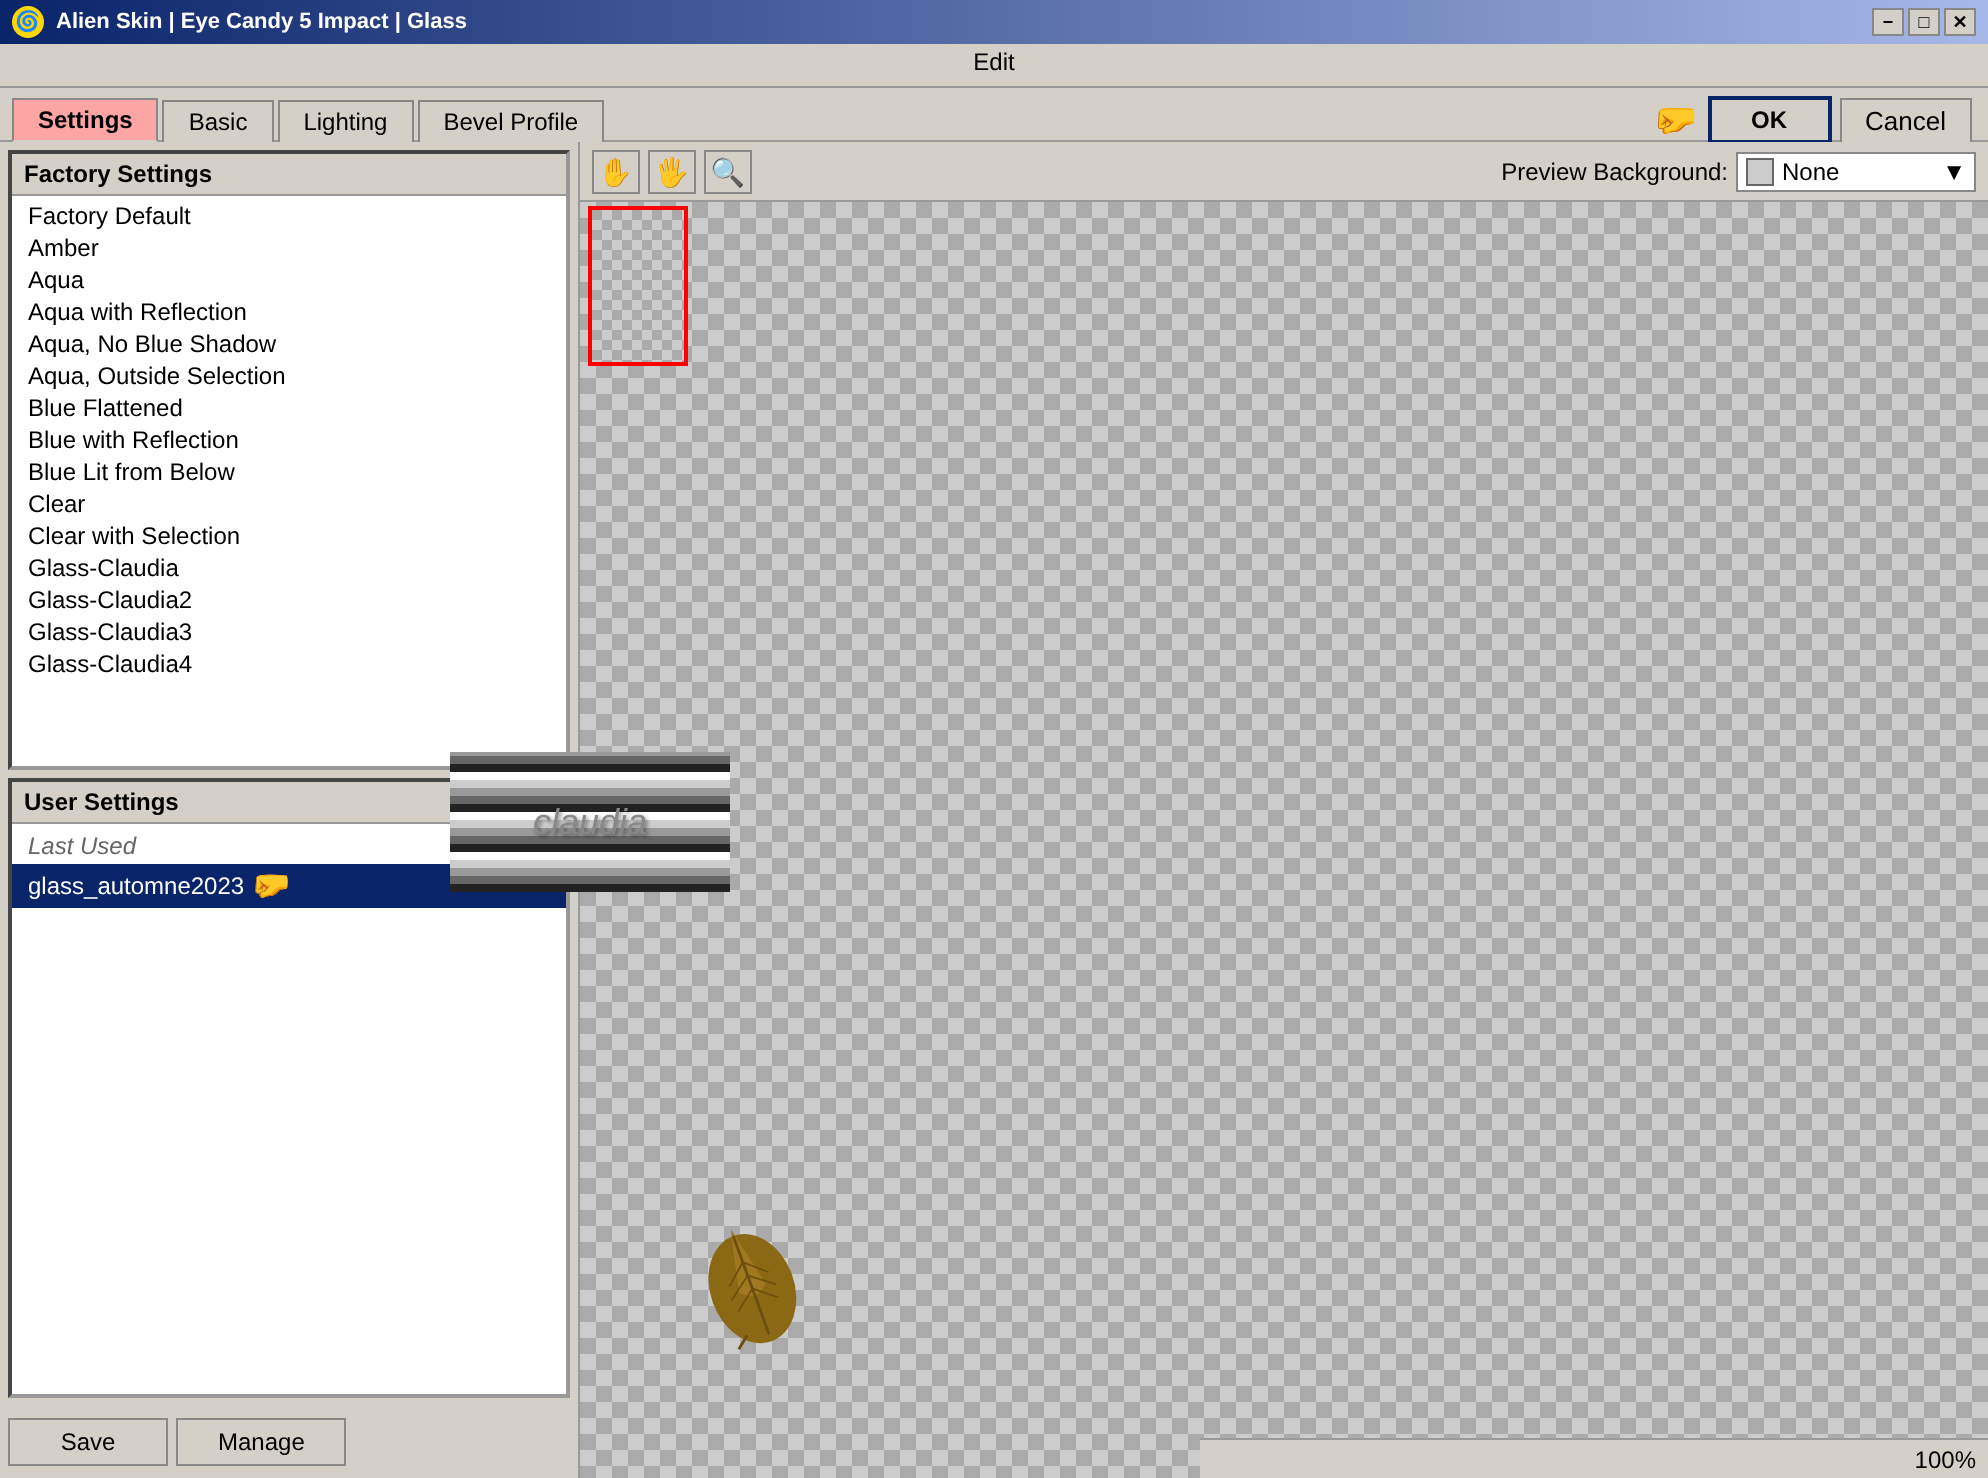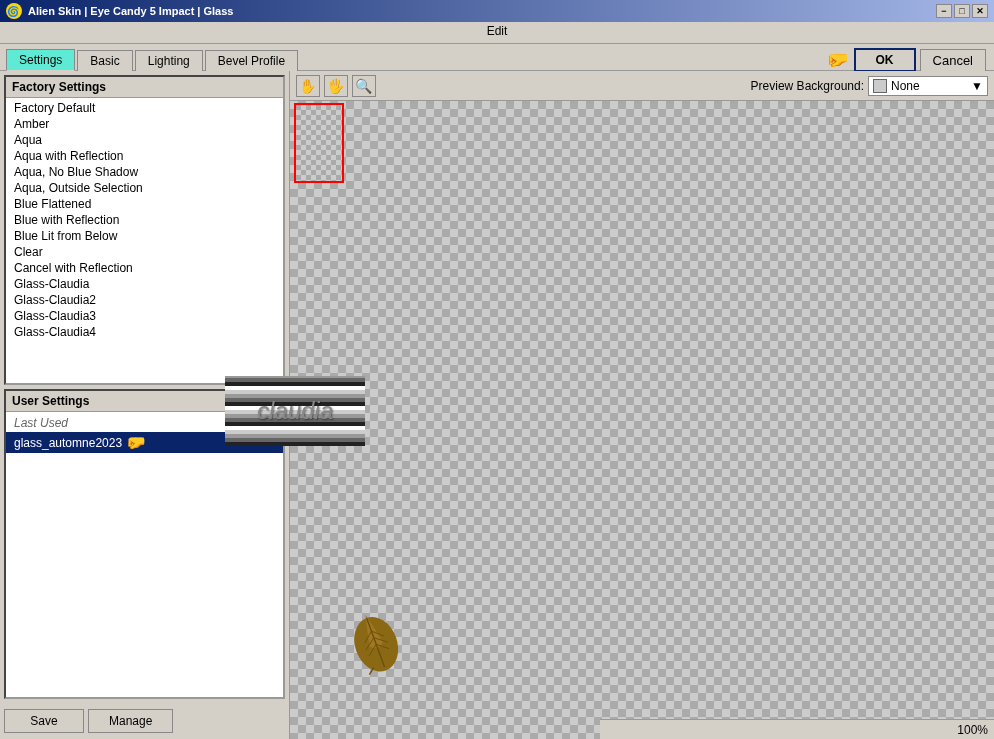--- a/index.html
+++ b/index.html
@@ -94,24 +94,24 @@
       padding: 3px 12px;
       background: #d4d0c8;
       border: 1px solid #888;
       border-bottom: none;
       cursor: pointer;
       font-size: 12px;
       position: relative;
       top: 1px;
     }
     .tab.active {
-      background: #5eead4;
+      background: #fca5a5;
       border-bottom: 1px solid #d4d0c8;
       z-index: 2;
-      font-weight: normal;
+      font-weight: bold;
     }
     .ok-cancel-area {
       position: absolute;
       right: 8px;
       top: 4px;
       display: flex;
       gap: 4px;
       align-items: center;
     }
     .ok-btn {
@@ -350,21 +350,21 @@
         #fff 16px,
         #fff 20px
       );
       position: relative;
       display: flex;
       align-items: center;
       justify-content: center;
     }
     .striped-text {
       color: #888;
-      font-size: 24px;
+      font-size: 18px;
       font-style: italic;
       text-shadow: 1px 1px 2px rgba(0,0,0,0.5);
       z-index: 2;
       position: absolute;
     }
 
     
     .leaf-container {
       position: absolute;
       bottom: 60px;
@@ -445,21 +445,21 @@
           <div class="list-item">Factory Default</div>
           <div class="list-item">Amber</div>
           <div class="list-item">Aqua</div>
           <div class="list-item">Aqua with Reflection</div>
           <div class="list-item">Aqua, No Blue Shadow</div>
           <div class="list-item">Aqua, Outside Selection</div>
           <div class="list-item">Blue Flattened</div>
           <div class="list-item">Blue with Reflection</div>
           <div class="list-item">Blue Lit from Below</div>
           <div class="list-item">Clear</div>
-          <div class="list-item">Cancel with Reflection</div>
+          <div class="list-item">Clear with Selection</div>
           <div class="list-item">Glass-Claudia</div>
           <div class="list-item">Glass-Claudia2</div>
           <div class="list-item">Glass-Claudia3</div>
           <div class="list-item">Glass-Claudia4</div>
         </div>
       </div>
 
       <div class="striped-preview">
         <div class="striped-inner">
           <span class="striped-text">claudia</span>

